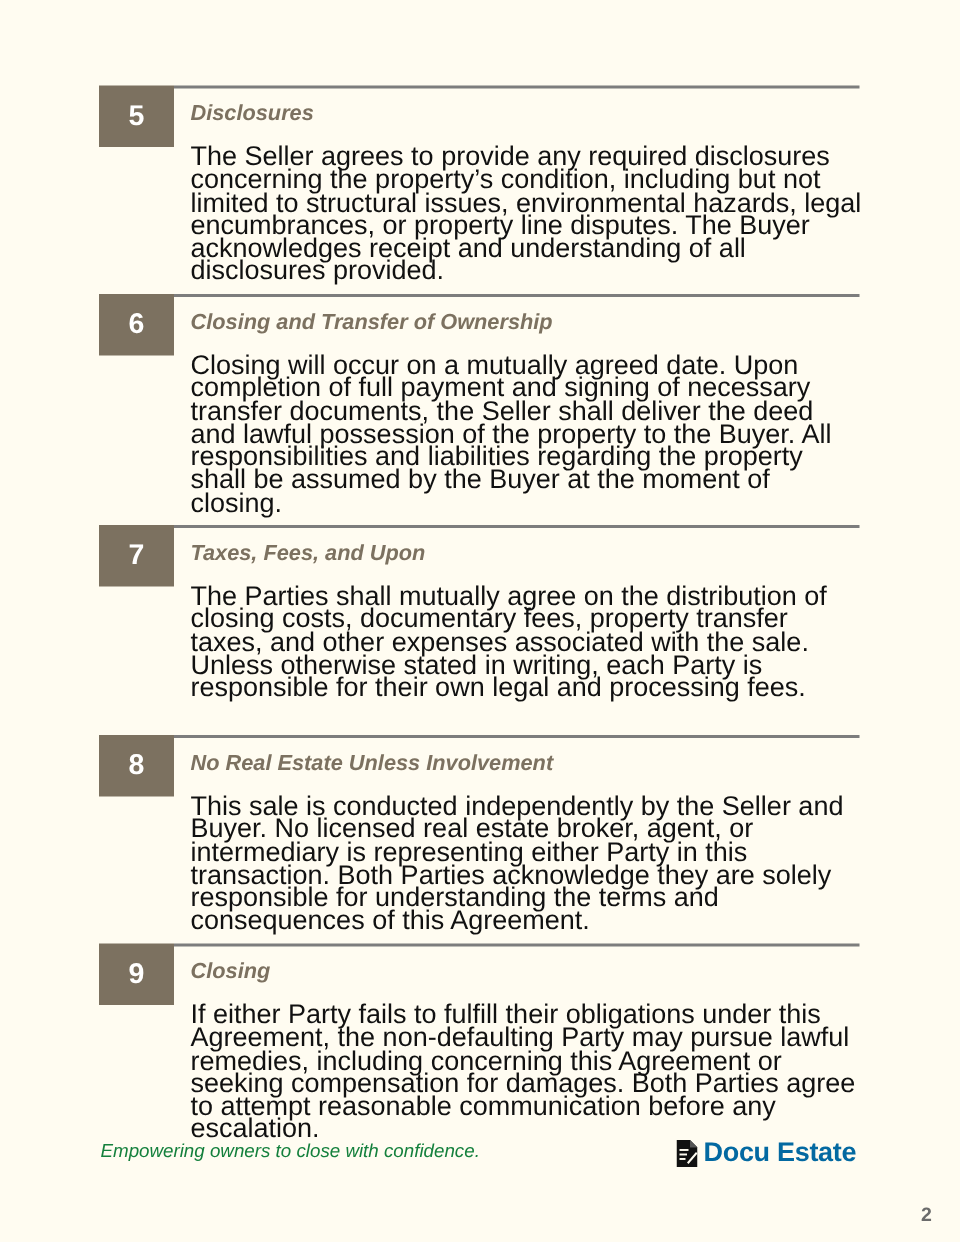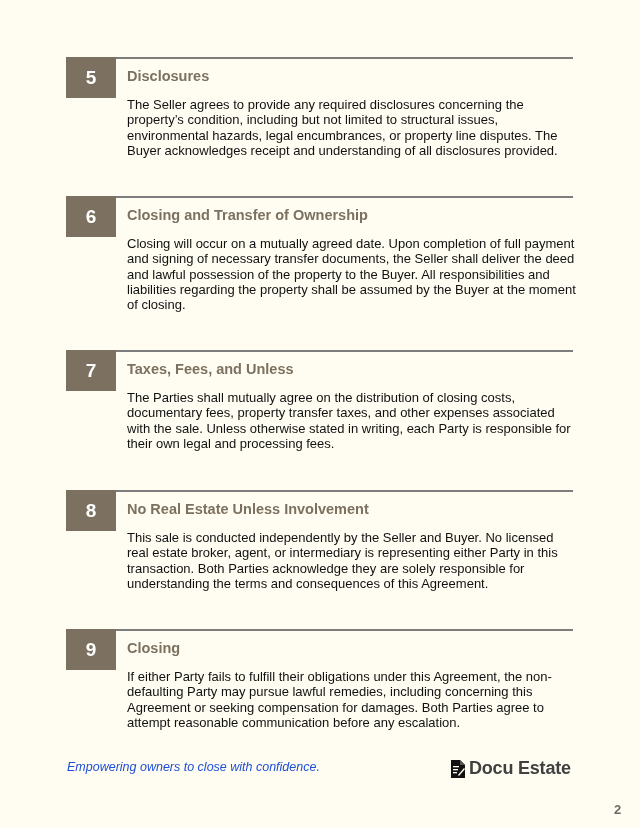--- a/index.html
+++ b/index.html
@@ -31,47 +31,48 @@
       font-weight: bold;
       font-size: 19px;
       display: flex; align-items: center; justify-content: center;
     }
     .title {
       position: absolute;
       left: 61px; top: 11px;
       font-weight: bold;
       font-size: 14.5px;
       color: #7c7160;
+      font-style: italic;
     }
     .body {
       position: absolute;
       left: 61px; top: 40px;
       width: 450px;
-      font-size: 13px;
+      font-size: 18px;
       line-height: 15.3px;
       color: #111;
     }
     .tagline {
       position: absolute;
       left: 67px; top: 760px;
       font-style: italic;
       font-size: 12.5px;
-      color: #1d4ed8;
+      color: #15803d;
     }
     .brand {
       position: absolute;
       left: 451px; top: 758px;
       display: flex; align-items: center;
       gap: 4px;
     }
     .brand-icon { width: 14px; height: 18px; }
     .brand-name {
       font-weight: bold;
       font-size: 18px;
-      color: #404040;
+      color: #0369a1;
       letter-spacing: -0.2px;
     }
     .page-num {
       position: absolute;
       left: 614px; top: 802px;
       font-weight: bold;
       font-size: 13px;
       color: #6b6b6b;
     }
   </style>
@@ -88,21 +89,21 @@
 <div class="section" style="top:196px;">
   <div class="rule"></div>
   <div class="num-box">6</div>
   <div class="title">Closing and Transfer of Ownership</div>
   <div class="body">Closing will occur on a mutually agreed date. Upon completion of full payment and signing of necessary transfer documents, the Seller shall deliver the deed and lawful possession of the property to the Buyer. All responsibilities and liabilities regarding the property shall be assumed by the Buyer at the moment of closing.</div>
 </div>
 
 <div class="section" style="top:350px;">
   <div class="rule"></div>
   <div class="num-box">7</div>
-  <div class="title">Taxes, Fees, and Unless</div>
+  <div class="title">Taxes, Fees, and Upon</div>
   <div class="body">The Parties shall mutually agree on the distribution of closing costs, documentary fees, property transfer taxes, and other expenses associated with the sale. Unless otherwise stated in writing, each Party is responsible for their own legal and processing fees.</div>
 </div>
 
 <div class="section" style="top:490px;">
   <div class="rule"></div>
   <div class="num-box">8</div>
   <div class="title">No Real Estate Unless Involvement</div>
   <div class="body">This sale is conducted independently by the Seller and Buyer. No licensed real estate broker, agent, or intermediary is representing either Party in this transaction. Both Parties acknowledge they are solely responsible for understanding the terms and consequences of this Agreement.</div>
 </div>
 

